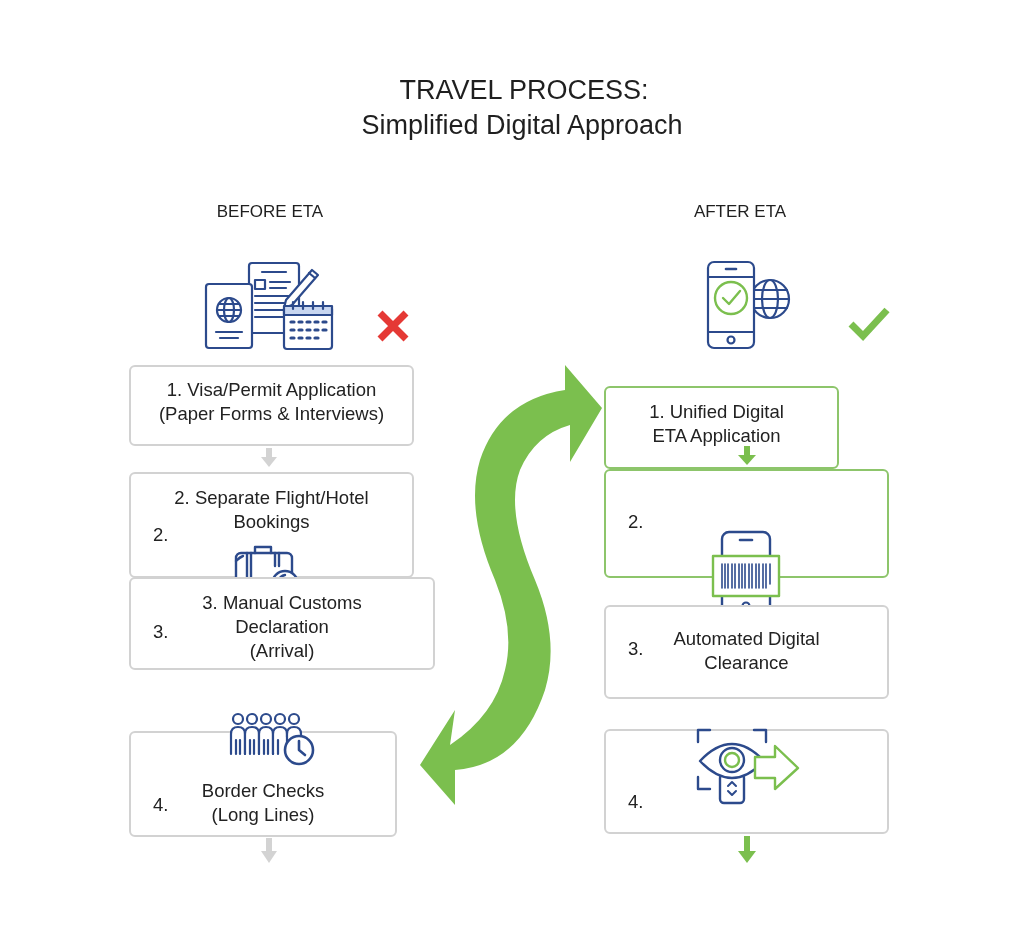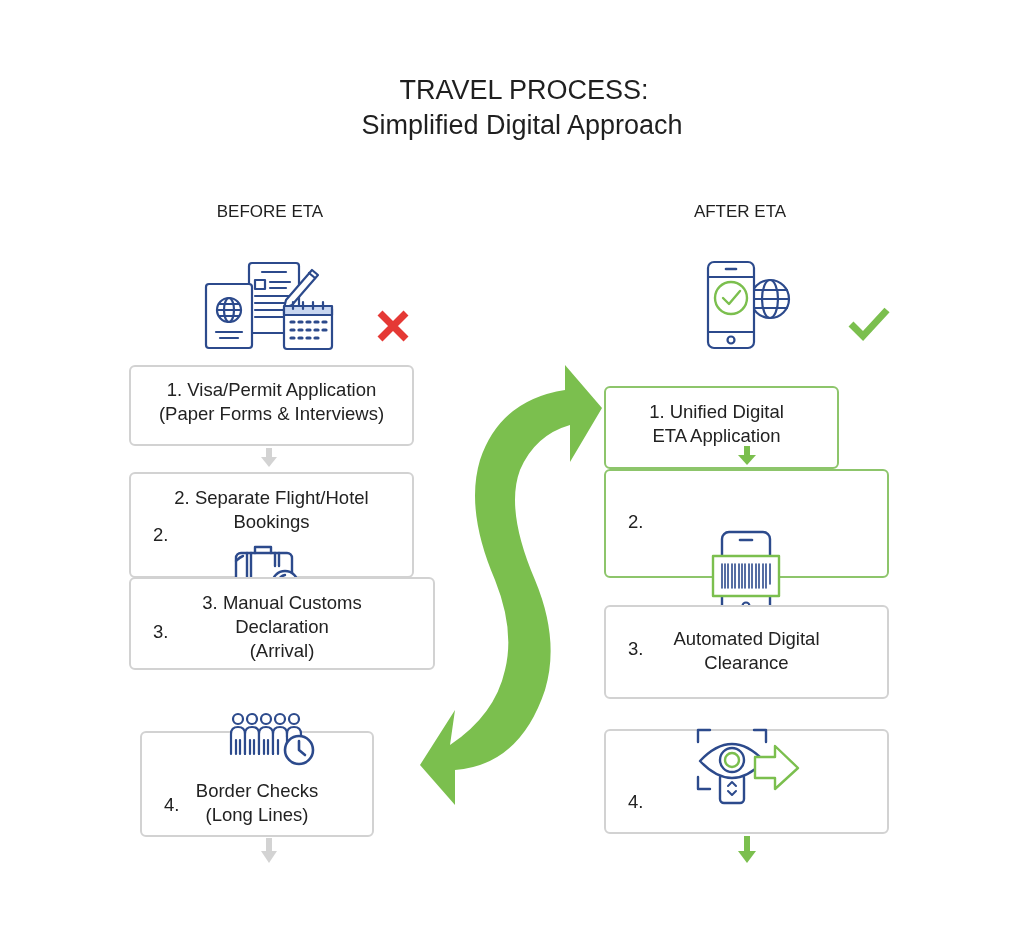--- a/index.html
+++ b/index.html
@@ -124,21 +124,21 @@
   <line x1="61" y1="50" x2="72" y2="62" stroke="#fff" stroke-width="1.6"></line>
 </svg>
 
 <div class="box" style="left:129px; top:577px; width:306px; height:93px;">
   <div class="box-text" style="top:12px;">3. Manual Customs
 Declaration
 (Arrival)</div>
   <div class="num" style="left:22px; top:42px;">3.</div>
 </div>
 
-<div class="box" style="left:140px; top:731px; width:234px; height:106px;text-decoration:underline;">
+<div class="box" style="left:129px; top:731px; width:268px; height:106px;text-decoration:underline;">
   <div class="box-text" style="top:46px;">Border Checks
 (Long Lines)</div>
   <div class="num" style="left:22px; top:61px;">4.</div>
 </div>
 
 <svg style="left:228px; top:712px;" width="92" height="56" viewBox="0 0 92 56" fill="none" stroke="#2c4a8c" stroke-width="2.2" stroke-linecap="round" stroke-linejoin="round">
   <g>
     <circle cx="10" cy="7" r="5" fill="#fff"></circle>
       <path d="M3 42 V22 Q3 15 10 15 Q17 15 17 22 V42 M8 42 V28 M12 42 V28" fill="#fff"></path>
     <circle cx="24" cy="7" r="5" fill="#fff"></circle>

